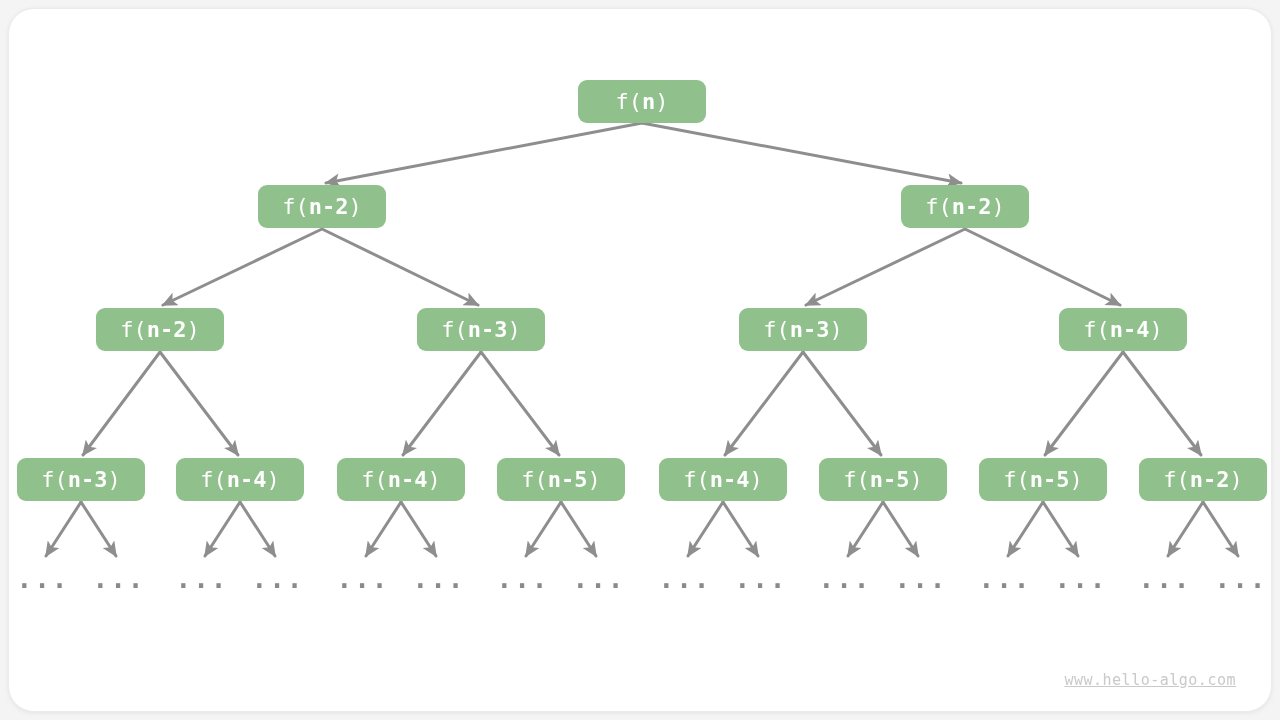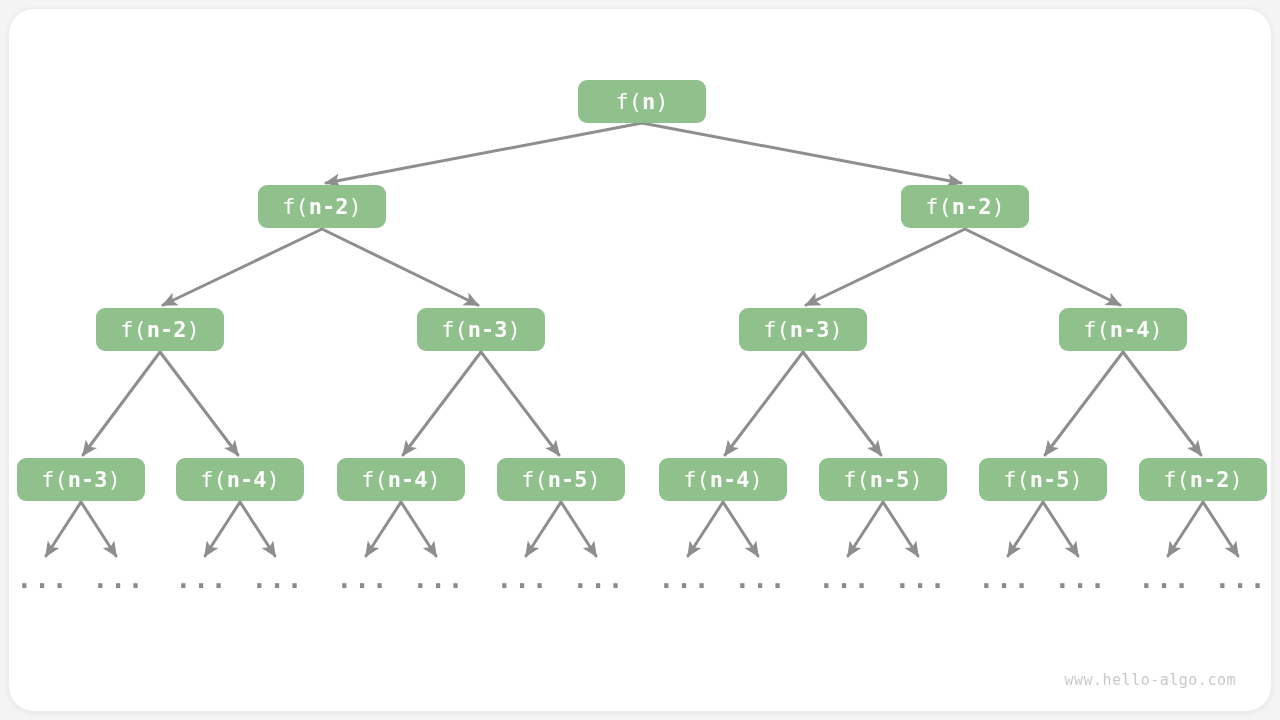--- a/index.html
+++ b/index.html
@@ -38,20 +38,21 @@
     position:absolute;top:566px;
     transform:translateX(-50%);
     color:var(--dot_gray,#8a8a8a);
     font-weight:bold;font-size:26px;line-height:1;
     letter-spacing:2px;
   }
   .watermark{
     position:absolute;right:44px;top:671px;
     font-size:15px;color:var(--watermark_gray,#c9c9c9);
     letter-spacing:0.5px;
+    text-decoration:underline;
   }
 </style>
 </head>
 <body>
 
 <div class="canvas">
   <div class="card"></div>
 
   <svg class="edges" width="1280" height="720" aria-hidden="true">
     <defs>

